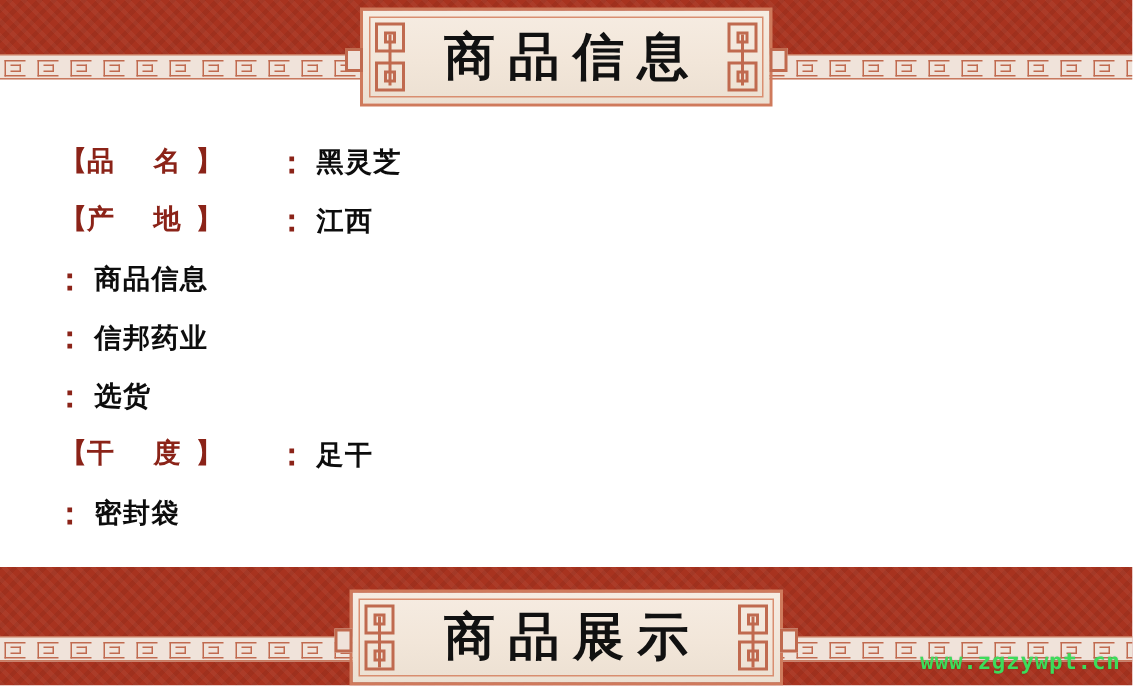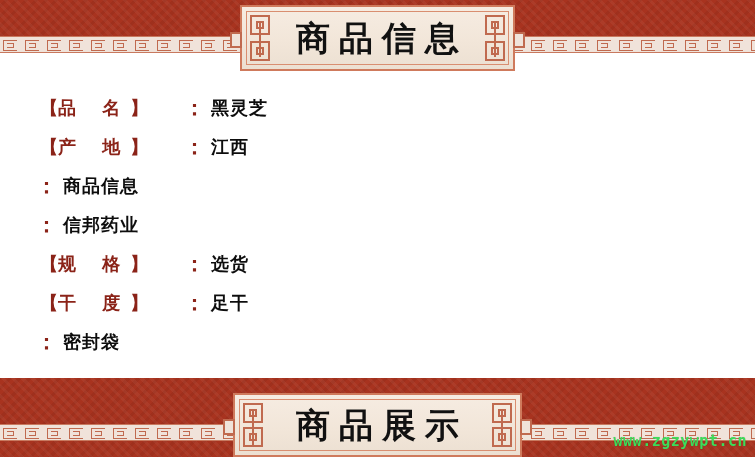--- a/index.html
+++ b/index.html
@@ -231,21 +231,20 @@
       <span class="row-colon">：</span>
       <span class="row-value">商品信息</span>
     </div>
 
     <div class="info-row">
       <span class="row-colon">：</span>
       <span class="row-value">信邦药业</span>
     </div>
 
     <div class="info-row">
-      <span class="row-label"><span class="brk">【</span><span class="lbl-text">规 格</span><span class="brk">】</span></span>
       <span class="row-colon">：</span>
       <span class="row-value">选货</span>
     </div>
 
     <div class="info-row">
       <span class="row-label"><span class="brk">【</span><span class="lbl-text">干 度</span><span class="brk">】</span></span>
       <span class="row-colon">：</span>
       <span class="row-value">足干</span>
     </div>
 

